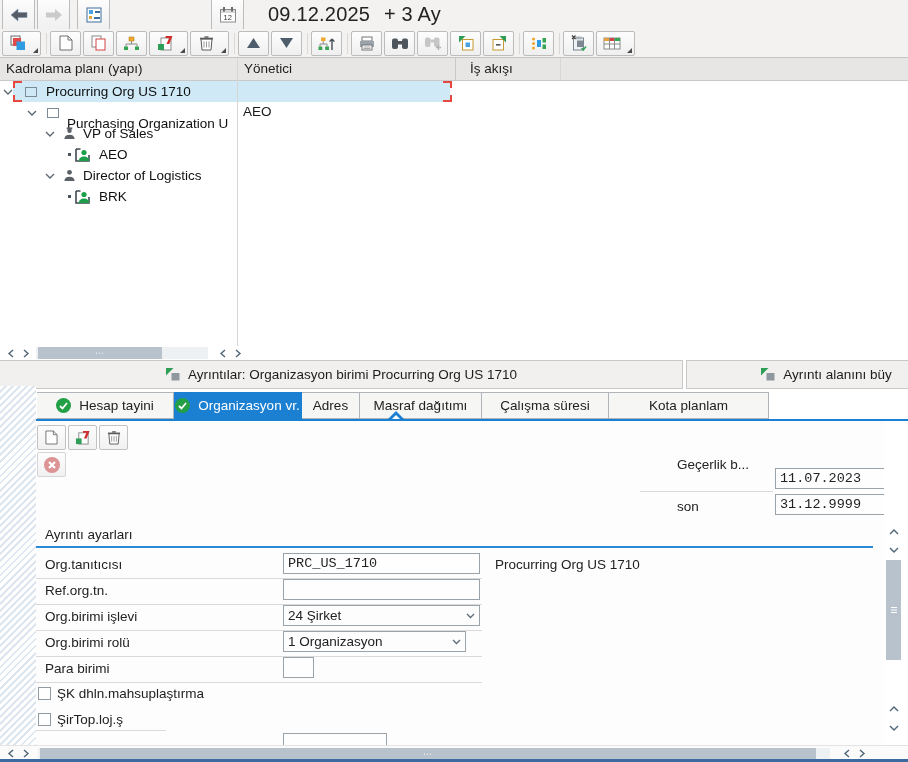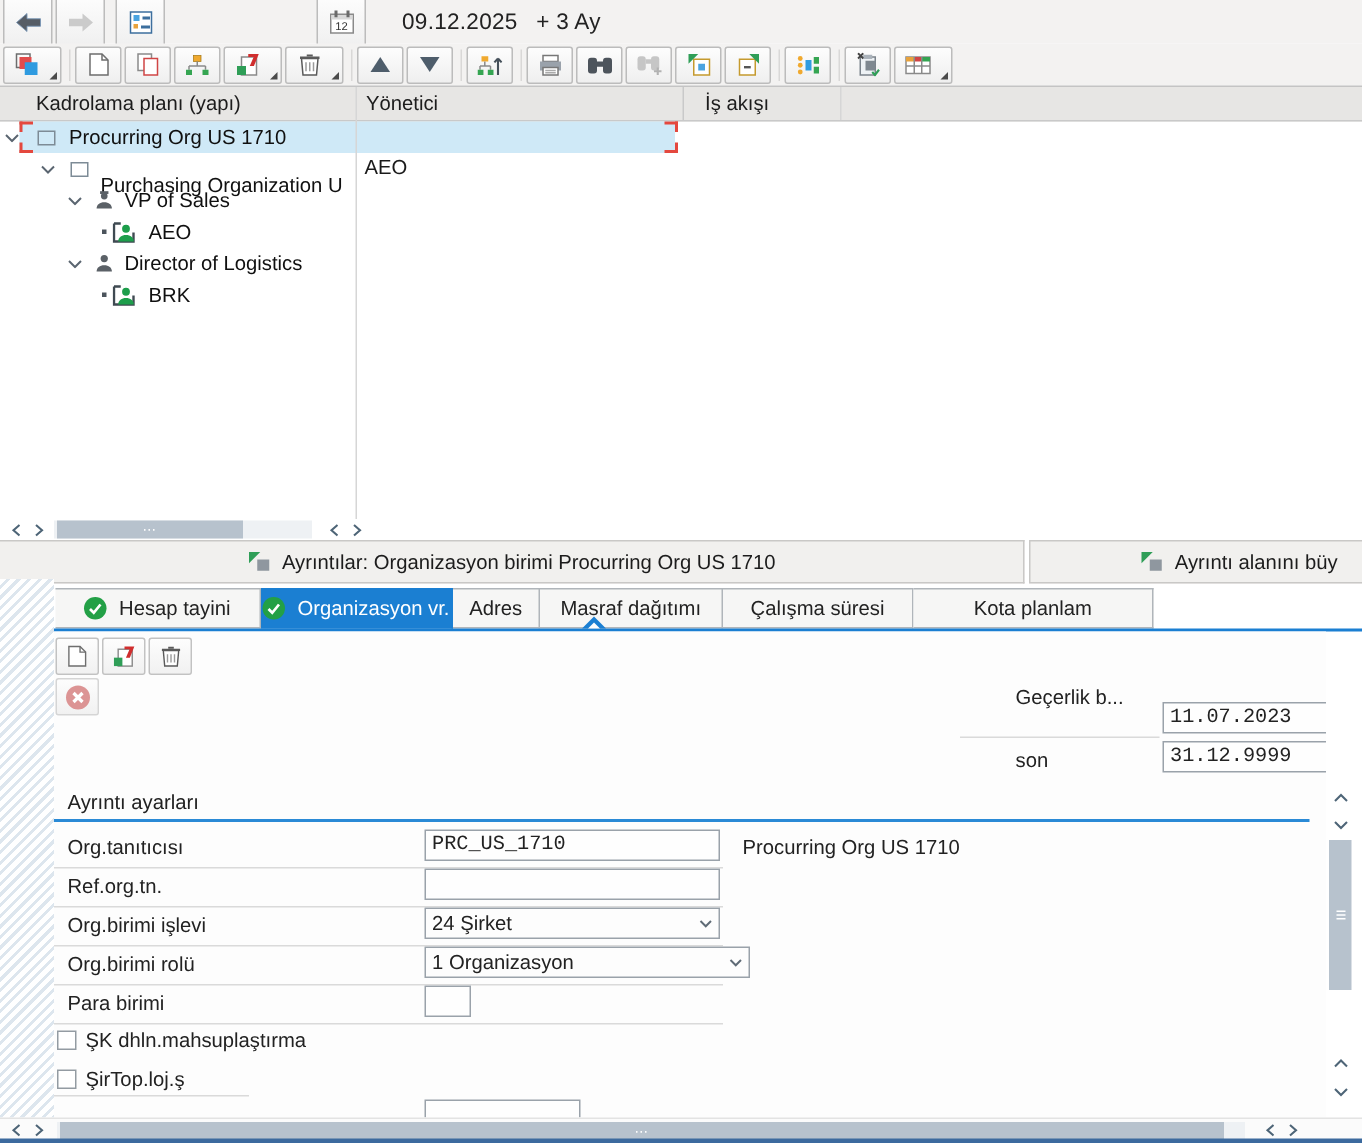--- a/index.html
+++ b/index.html
@@ -11,21 +11,21 @@
   #titlebar{top:0;height:29px;padding-left:2px;}
   #toolbar{top:29px;height:28px;padding-left:2px;border-bottom:1px solid #e2e1e0;}
   .btn{display:inline-flex;align-items:center;justify-content:center;box-sizing:border-box;
        height:25px;min-width:31px;border:1px solid #bcbcbc;background:linear-gradient(#fdfdfd,#efefef);
        border-radius:2px;margin-right:2px;position:relative;cursor:default;}
   #titlebar .btn{height:36px;min-width:33px;}
   .btn.drop{min-width:39px;padding-right:7px;}
   .btn.drop::after{content:"";position:absolute;right:2px;bottom:2px;width:0;height:0;
        border-style:solid;border-width:0 0 5px 5px;border-color:transparent transparent #4b4b4b transparent;}
   .tb-sep{width:1px;height:21px;background:#d9d8d7;margin:0 3px;}
-  #date-text{margin-left:22px;font-size:15px;color:#222;letter-spacing:.2px;}
+  #date-text{margin-left:22px;font-size:20px;color:#222;letter-spacing:.2px;}
 
   
   #tree{position:absolute;top:57px;left:0;width:908px;height:303px;background:#fff;border-top:1px solid #c4c4c4;box-sizing:border-box;}
   #tree-header{position:absolute;top:0;left:0;width:908px;height:22px;background:#e7e6e4;border-bottom:1px solid #c9c9c9;}
   .th-label{position:absolute;top:3px;font-size:13.5px;color:#1c1c1c;}
   .vline{position:absolute;width:1px;background:#c9c9c9;}
   #tree-rows{position:absolute;top:23px;left:0;width:908px;}
   .trow{position:relative;height:21px;display:flex;align-items:center;white-space:nowrap;}
   .trow > *{position:relative;z-index:1;}
   .tlabel{font-size:13.5px;color:#101010;}
@@ -300,21 +300,21 @@
             <rect x="6.5" y="1" width="5" height="3" fill="#d04545"></rect>
             <rect x="11.5" y="1" width="5.5" height="3" fill="#35a552"></rect>
             <path d="M6.5 1v11M11.5 1v11M1 7h16" stroke="#8a8a8a"></path>
           </svg>
         </span>
     </span>
   </div>
 
   <div id="tree">
     <div id="tree-header">
-      <span class="th-label" style="left:24px">Kadrolama planı (yapı)</span>
+      <span class="th-label" style="left:6px">Kadrolama planı (yapı)</span>
       <span class="th-label" style="left:244px">Yönetici</span>
       <span class="th-label" style="left:470px">İş akışı</span>
       <span class="vline" style="left:455px;top:0;height:22px"></span>
       <span class="vline" style="left:560px;top:0;height:22px;background:#d6d6d6"></span>
     </div>
     <span class="vline" style="left:237px;top:0;height:288px;background:#d6d6d6;z-index:2"></span>
 
     <div id="tree-rows">
 
       <div class="trow">
@@ -542,21 +542,21 @@
       <span>24 Şirket</span>
       <span>
           <svg width="9" height="6">
             <path d="M1 1l3.5 3.5L8 1" stroke="#5f6b76" fill="none" stroke-width="1.3"></path>
           </svg>
         </span>
     </span>
     <span class="sepline" style="left:0;top:209px;width:446px"></span>
 
     <span class="flabel" style="top:214px">Org.birimi rolü</span>
-    <span class="fcombo" style="left:247px;top:210px;width:217px">
+    <span class="fcombo" style="left:247px;top:210px;width:183px">
       <span>1 Organizasyon</span>
       <span>
           <svg width="9" height="6">
             <path d="M1 1l3.5 3.5L8 1" stroke="#5f6b76" fill="none" stroke-width="1.3"></path>
           </svg>
         </span>
     </span>
     <span class="sepline" style="left:0;top:235px;width:446px"></span>
 
     <span class="flabel" style="top:240px">Para birimi</span>

